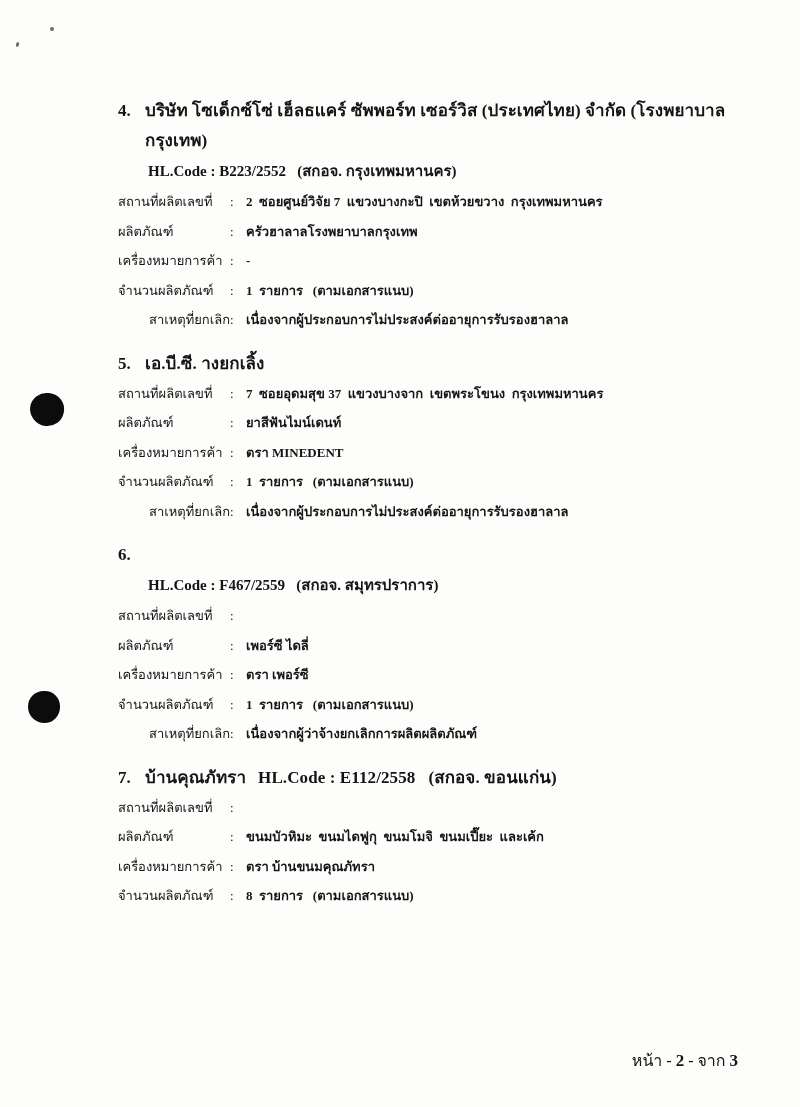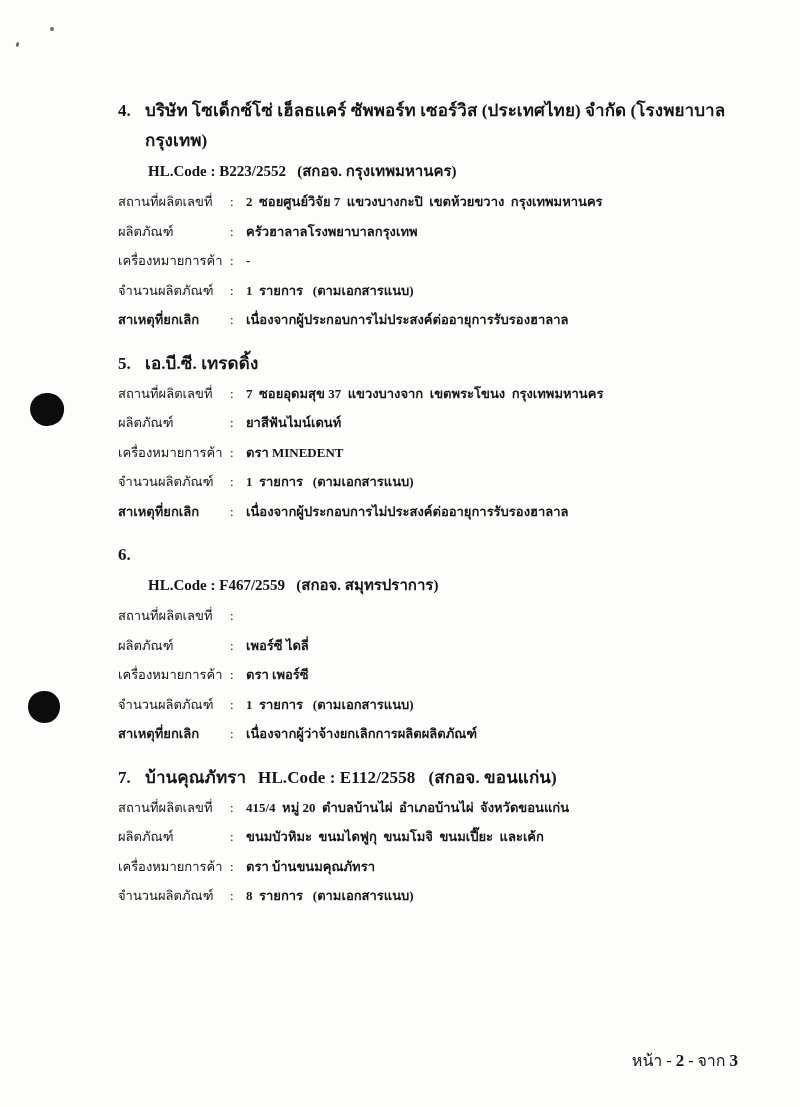--- a/index.html
+++ b/index.html
@@ -36,21 +36,21 @@
     line-height: 31px;
     padding-left: 30px;
     white-space: pre-wrap;
   }
   .row {
     display: flex;
     font-size: 13px;
     line-height: 29.5px;
   }
   .f-label { width: 112px; flex: 0 0 112px; }
-  .f-label.bold { font-weight: 700; }
+  .f-label.bold { font-weight: 400; text-align: right; }
   .f-colon { width: 16px; flex: 0 0 16px; text-align: left; }
   .f-value { white-space: pre-wrap; font-weight: bold; }
   .footer {
     position: absolute;
     top: 1048px;
     right: 62px;
     font-size: 16px;
     white-space: pre-wrap;
   }
   .footer .b { font-weight: 700; font-size: 17px; }
@@ -110,21 +110,21 @@
       <div class="row">
         <span class="f-label bold">สาเหตุที่ยกเลิก</span>
         <span class="f-colon">:</span>
         <span class="f-value">เนื่องจากผู้ประกอบการไม่ประสงค์ต่ออายุการรับรองฮาลาล</span>
       </div>
     </section>
 
     <section class="item">
       <div class="title-line">
         <span class="item-num">5.</span>
-        <span class="title-text">เอ.บี.ซี. เทรดดิ้ง</span>
+        <span class="title-text">เอ.บี.ซี. างยกเลิ้ง</span>
       </div>
       <div class="row">
         <span class="f-label">สถานที่ผลิตเลขที่</span>
         <span class="f-colon">:</span>
         <span class="f-value">7  ซอยอุดมสุข 37  แขวงบางจาก  เขตพระโขนง  กรุงเทพมหานคร</span>
       </div>
       <div class="row">
         <span class="f-label">ผลิตภัณฑ์</span>
         <span class="f-colon">:</span>
         <span class="f-value">ยาสีฟันไมน์เดนท์</span>
@@ -179,21 +179,20 @@
 
     <section class="item">
       <div class="title-line">
         <span class="item-num">7.</span>
         <span class="title-text">บ้านคุณภัทรา</span>
         <span class="hl-inline">HL.Code : E112/2558   (สกอจ. ขอนแก่น)</span>
       </div>
       <div class="row">
         <span class="f-label">สถานที่ผลิตเลขที่</span>
         <span class="f-colon">:</span>
-        <span class="f-value">415/4  หมู่ 20  ตำบลบ้านไผ่  อำเภอบ้านไผ่  จังหวัดขอนแก่น</span>
       </div>
       <div class="row">
         <span class="f-label">ผลิตภัณฑ์</span>
         <span class="f-colon">:</span>
         <span class="f-value">ขนมบัวหิมะ  ขนมไดฟูกุ  ขนมโมจิ  ขนมเปี๊ยะ  และเค้ก</span>
       </div>
       <div class="row">
         <span class="f-label">เครื่องหมายการค้า</span>
         <span class="f-colon">:</span>
         <span class="f-value">ตรา บ้านขนมคุณภัทรา</span>

